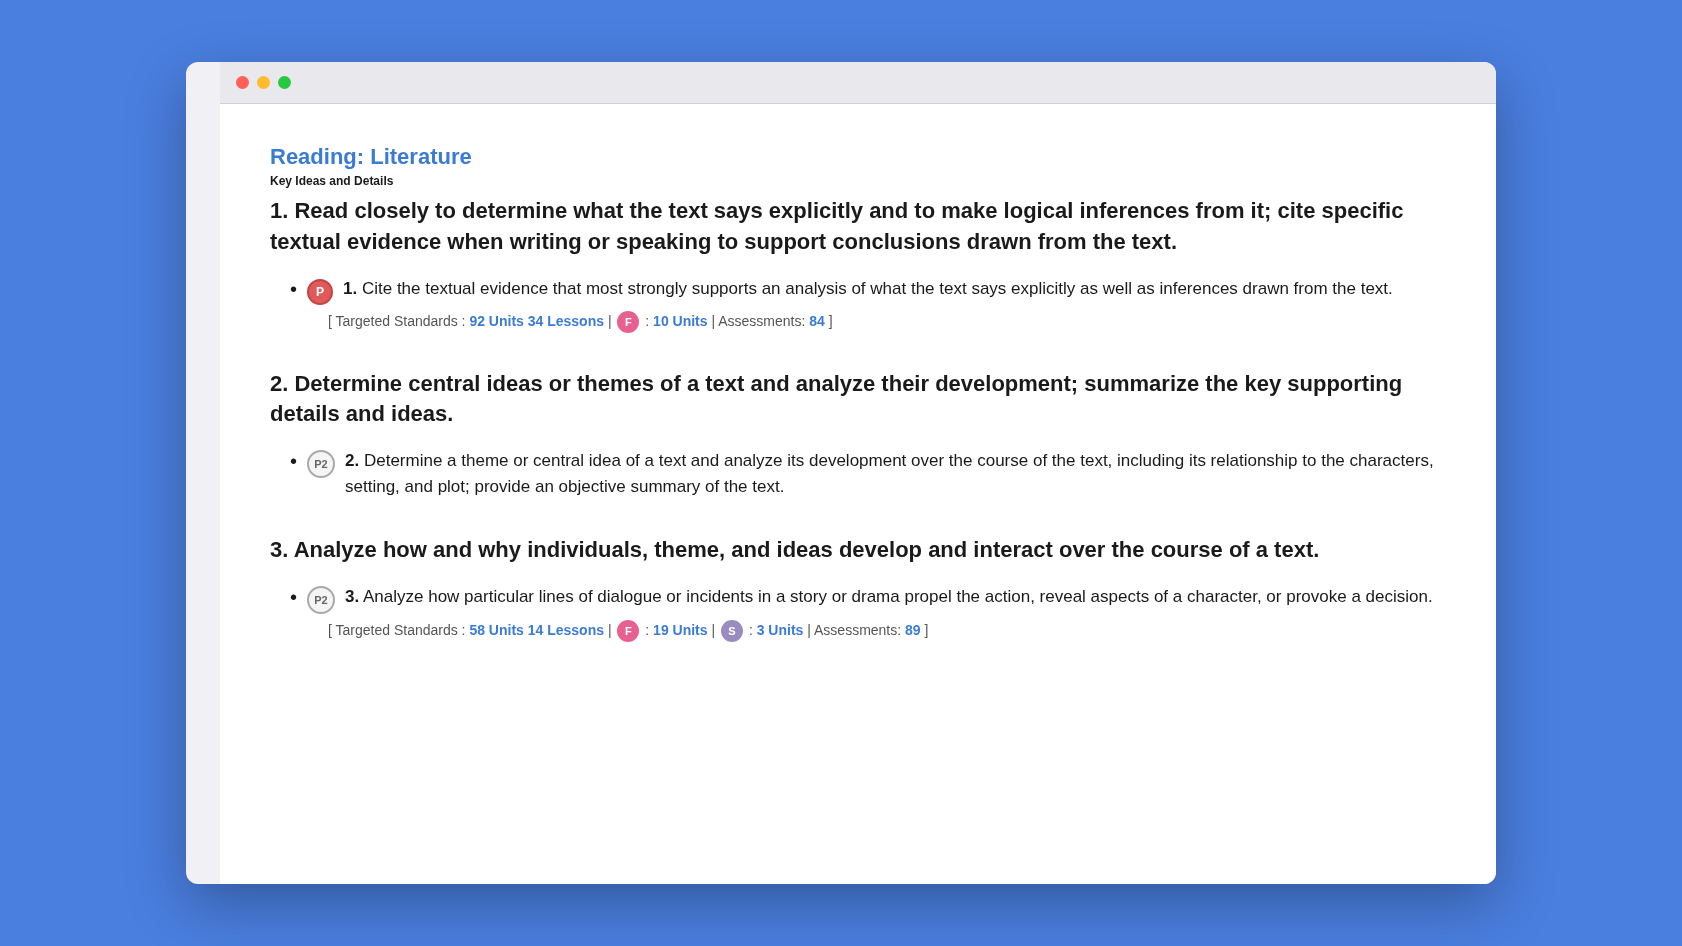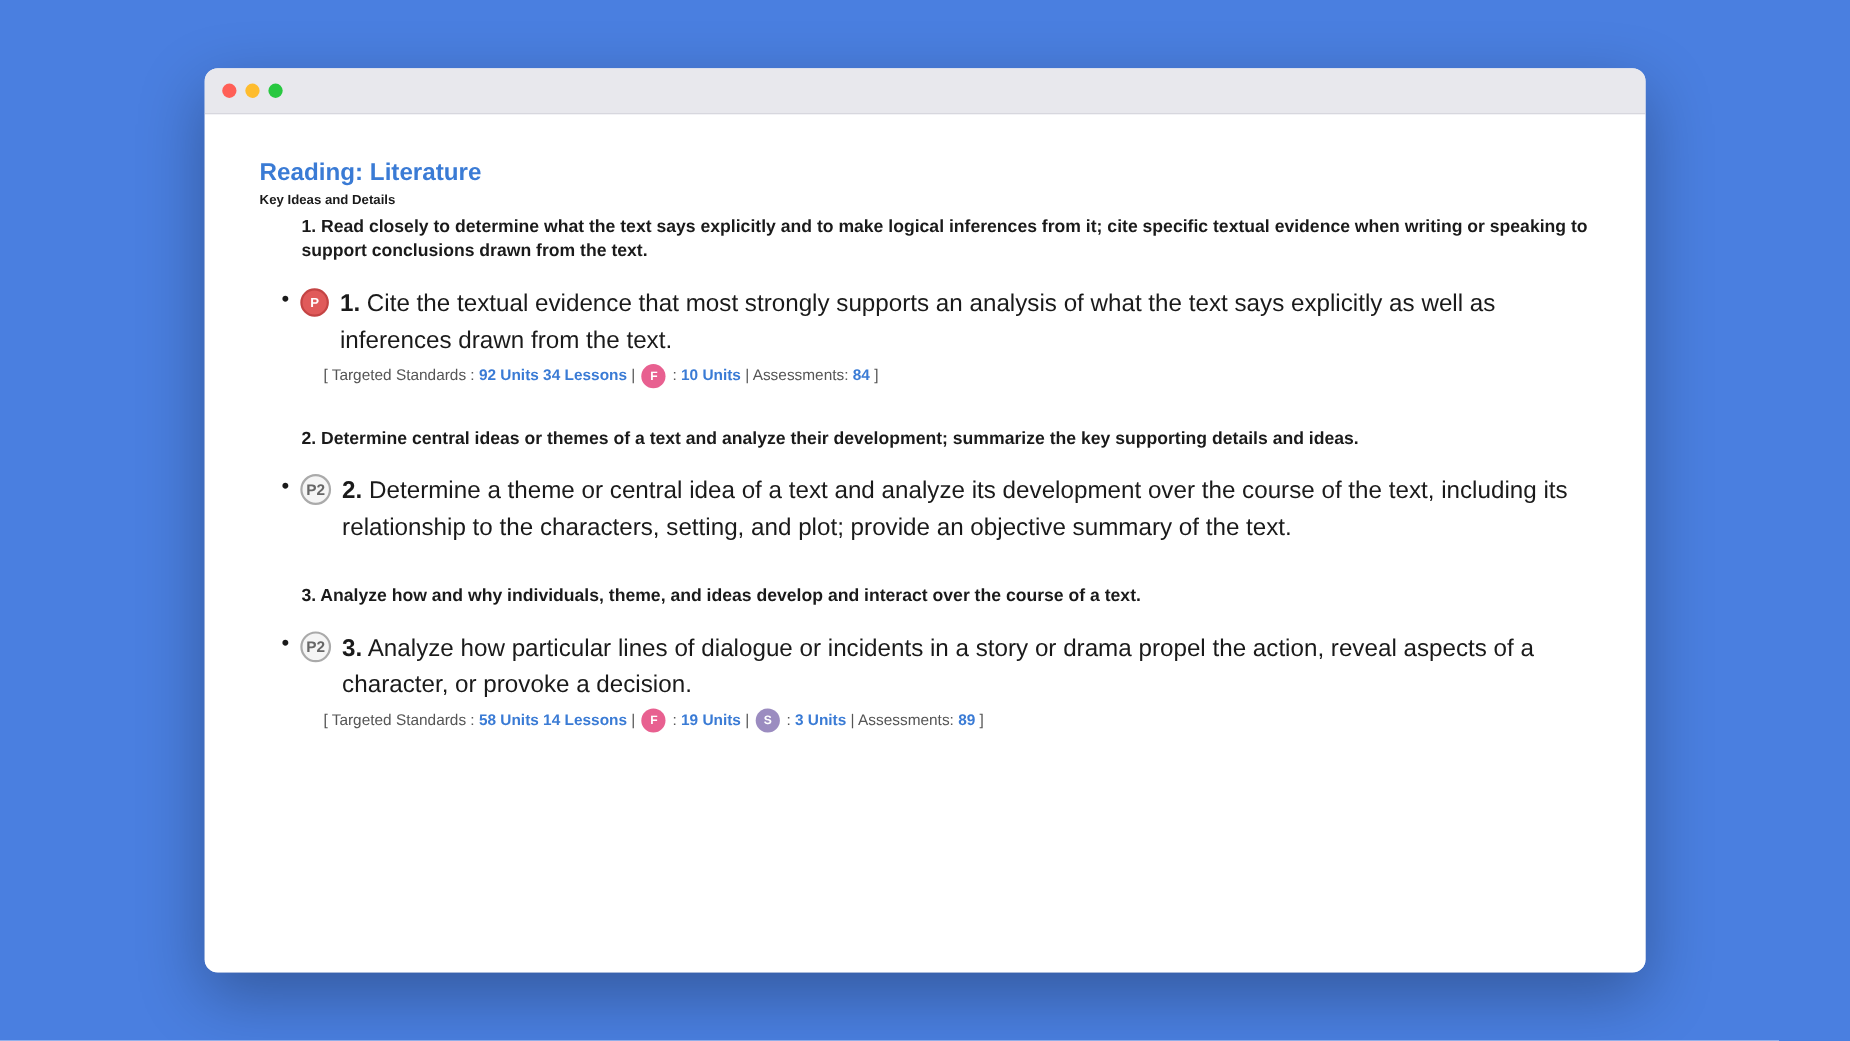--- a/index.html
+++ b/index.html
@@ -13,20 +13,21 @@
       font-family: -apple-system, BlinkMacSystemFont, 'Segoe UI', sans-serif;
     }
 
     .window {
       background: #f0f0f5;
       border-radius: 12px;
       width: 1310px;
       min-height: 820px;
       box-shadow: 0 20px 60px rgba(0,0,0,0.3);
       overflow: hidden;
+      padding-left: 34px;
     }
 
     .titlebar {
       background: #e8e8ed;
       padding: 14px 16px;
       display: flex;
       align-items: center;
       gap: 8px;
       border-bottom: 1px solid #d0d0d8;
     }
@@ -59,26 +60,25 @@
       font-weight: 700;
       color: #1a1a1a;
       margin-bottom: 8px;
     }
 
     .standards-group {
       margin-bottom: 36px;
     }
 
     .group-heading {
-      font-size: 16px;
+      font-size: 22px;
       font-weight: 800;
       color: #1a1a1a;
       line-height: 1.4;
       margin-bottom: 18px;
-      margin-left: 38px;
     }
 
     .bullet-list {
       list-style: none;
       padding-left: 20px;
     }
 
     .bullet-item {
       display: flex;
       flex-direction: column;
@@ -115,30 +115,30 @@
     .badge-p { background: #e05a5a; border: 2px solid #c44444; }
 
     .badge-circle-outline {
       display: inline-flex;
       align-items: center;
       justify-content: center;
       width: 28px;
       height: 28px;
       border-radius: 50%;
       border: 2px solid #aaa;
-      font-size: 14px;
+      font-size: 11px;
       font-weight: 700;
       color: #666;
       flex-shrink: 0;
       margin-top: 2px;
       background: #f5f5f5;
     }
 
     .item-text {
-      font-size: 22px;
+      font-size: 17px;
       color: #1a1a1a;
       line-height: 1.5;
       flex: 1;
     }
 
     .targeted-line {
       font-size: 14px;
       color: #555;
       margin-top: 6px;
       padding-left: 38px;

